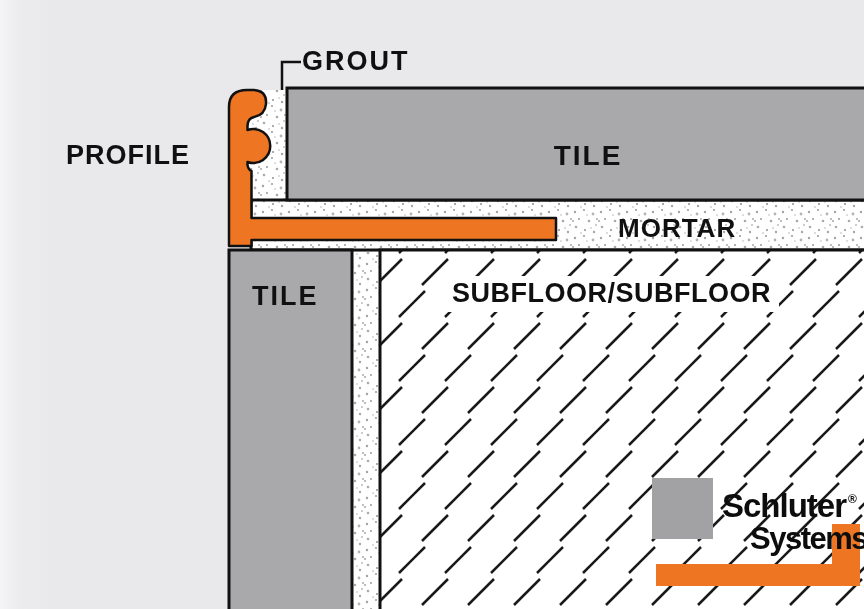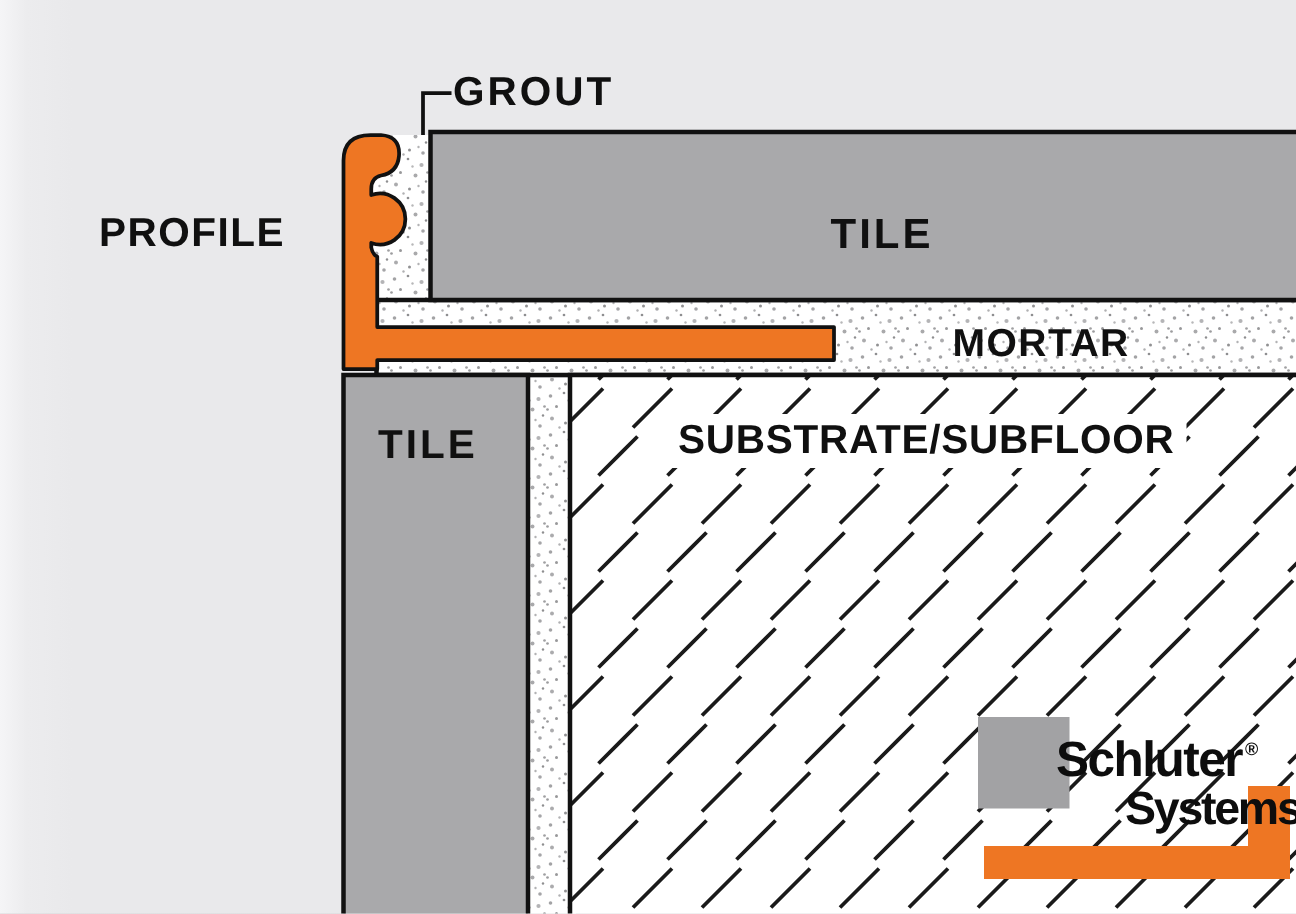--- a/index.html
+++ b/index.html
@@ -17,28 +17,28 @@
   .label {
     position:absolute;
     font-weight:bold;
     color:#101010;
     white-space:nowrap;
     line-height:1.15;
   }
   .lbl-grout     { left:302px; top:46px;  font-size:27px; letter-spacing:2px; }
   .lbl-profile   { left:66px;  top:140px; font-size:27px; letter-spacing:1px; }
   .lbl-tile-top  { left:518px; top:140px; width:140px; text-align:center; font-size:28px; letter-spacing:2px; }
-  .lbl-mortar    { left:618px; top:214px; font-size:26px; letter-spacing:1px;margin-left:17px; }
+  .lbl-mortar    { left:618px; top:214px; font-size:26px; letter-spacing:1px; }
   .lbl-substrate { left:444px; top:276px; font-size:27px; letter-spacing:0.5px; background:#ffffff; padding:2px 8px 3px; }
   .lbl-tile-left { left:252px; top:281px; font-size:27px; letter-spacing:2px; }
 
   .logo { position:absolute; left:650px; top:476px; width:214px; height:134px; }
   .logo-square { position:absolute; left:2px; top:2px; width:61px; height:61px; background:#a2a2a4; }
   .logo-text { position:absolute; font-weight:bold; color:#0d0d0d; line-height:1; white-space:nowrap; }
-  .logo-schluter { left:54px; top:13px; font-size:33px; letter-spacing:-1px;text-align:right; }
+  .logo-schluter { left:72px; top:13px; font-size:33px; letter-spacing:-1px;text-align:right; }
   .logo-systems  { left:64px; top:47px; font-size:31px; letter-spacing:-1.5px;margin-left:36px; }
   .reg { font-size:12px; font-weight:bold; letter-spacing:0; position:relative; top:-14px; margin-left:2px; }
   .logo-arm-v { position:absolute; left:182px; top:48px; width:28px; height:62px; background:#ee7623; }
   .logo-arm-h { position:absolute; left:6px;  top:88px; width:204px; height:22px; background:#ee7623; }
 </style>
 </head>
 <body>
 
 <div class="canvas">
 
@@ -81,21 +81,21 @@
 
     <path d="M 229 246 L 229 107 Q 229 90 247 90 L 254 90 Q 267 91 266 104 Q 265 115 254 117 Q 247.5 118.5 247.5 126 L 247.5 130 A 17 17 0 1 1 247.5 162 L 247.5 165 Q 248.5 170 251.5 171 L 251.5 218 L 556 218 L 556 240 L 251.5 240 L 251.5 246 Z" fill="#ee7623" stroke="#111111" stroke-width="2.5" stroke-linejoin="round"></path>
 
     <polyline points="301,62 282,62 282,90" fill="none" stroke="#111111" stroke-width="2.5"></polyline>
   </svg>
 
   <div class="label lbl-grout">GROUT</div>
   <div class="label lbl-profile">PROFILE</div>
   <div class="label lbl-tile-top">TILE</div>
   <div class="label lbl-mortar">MORTAR</div>
-  <div class="label lbl-substrate">SUBSTRATE/SUBFLOOR</div>
+  <div class="label lbl-substrate">SUBFLOOR/SUBFLOOR</div>
   <div class="label lbl-tile-left">TILE</div>
 
   <div class="logo">
     <div class="logo-square" style="background: rgb(162, 162, 164);"></div>
     <div class="logo-arm-v" style="background: rgb(238, 118, 35);"></div>
     <div class="logo-arm-h" style="background: rgb(238, 118, 35);"></div>
     <div class="logo-text logo-schluter"><span>Schluter</span><span class="reg">®</span></div>
     <div class="logo-text logo-systems">Systems</div>
   </div>
 

